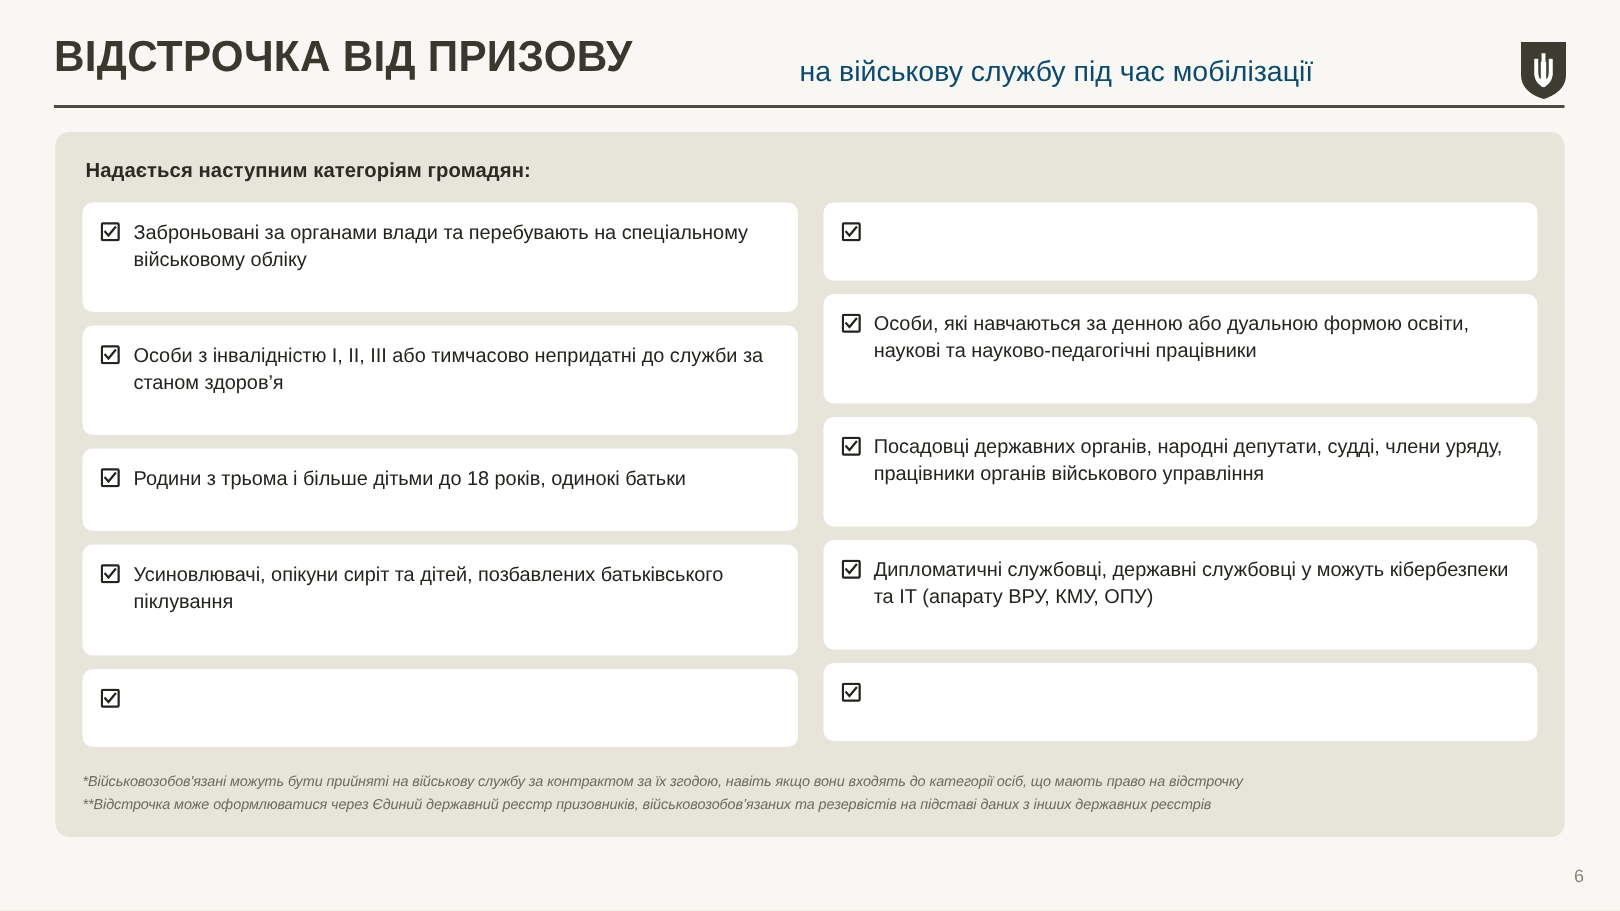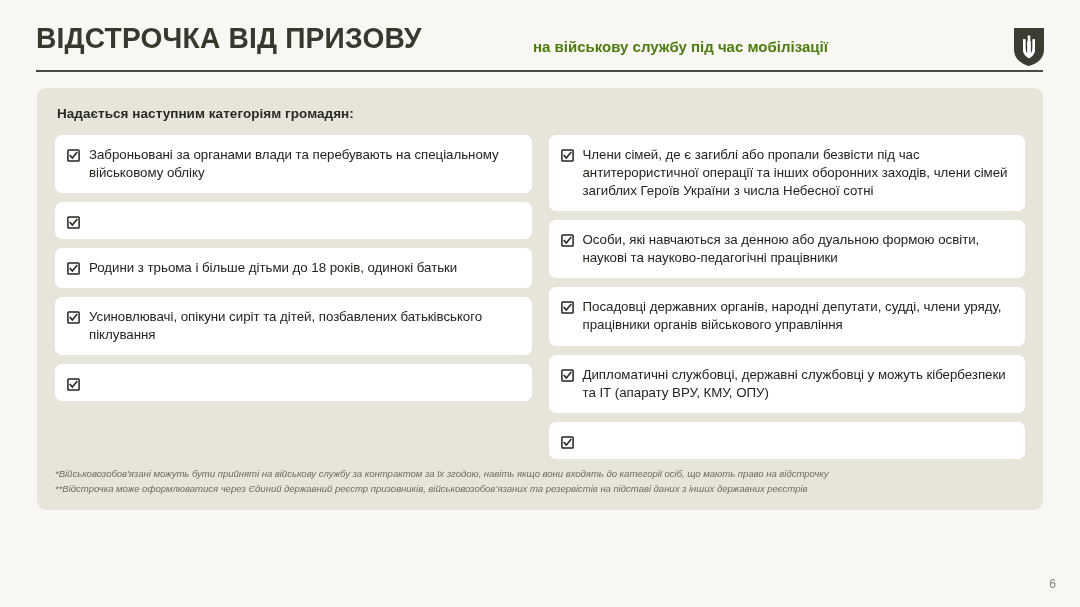--- a/index.html
+++ b/index.html
@@ -29,23 +29,23 @@
   .header-title {
     font-size: 29px;
     font-weight: bold;
     letter-spacing: 0.2px;
     color: #38382f;
     white-space: nowrap;
     transform: scaleX(0.97);
     transform-origin: left center;
   }
   .header-subtitle {
-    font-size: 15px;
-    font-weight: bold;
-    color: #4d7c0f;
+    font-size: 19px;
+    font-weight: normal;
+    color: #0c4a6e;
     white-space: nowrap;
     position: absolute;
     left: 497px;
     top: 16px;
   }
   .emblem {
     position: absolute;
     right: 0px;
     top: 6px;
     width: 30px;
@@ -59,21 +59,21 @@
     height: 2px;
     background: #4a4a42;
   }
 
   
   .panel {
     position: absolute;
     left: 37px;
     top: 88px;
     width: 1006px;
-    height: 422px;
+    height: 470px;
     background: #e7e4d9;
     border-radius: 9px;
     box-sizing: border-box;
     padding: 18px 18px 0 18px;
   }
   .panel-heading {
     font-size: 13.5px;
     font-weight: bold;
     color: #2b2b25;
     margin: 0 0 14px 2px;
@@ -90,21 +90,21 @@
     display: flex;
     flex-direction: column;
     gap: 9px;
     width: 477px;
   }
 
   
   .card {
     background: #ffffff;
     border-radius: 7px;
-    padding: 11px 13px 11px 12px;
+    padding: 11px 13px 26px 12px;
     display: flex;
     align-items: flex-start;
     gap: 9px;
     box-sizing: border-box;
   }
   .checkbox-icon {
     flex: 0 0 auto;
     width: 13px;
     height: 13px;
     margin-top: 2px;
@@ -179,20 +179,21 @@
         <span class="card-text">Заброньовані за органами влади та перебувають на спеціальному військовому обліку</span>
       </div>
 
       <div class="card">
         <span class="checkbox-icon">
           <svg viewBox="0 0 13 13" width="13" height="13" aria-hidden="true">
             <rect x="0.9" y="0.9" width="11.2" height="11.2" rx="0.8" fill="none" stroke="#24241f" stroke-width="1.5"></rect>
             <path d="M3.2 6.6 L5.3 9 L9.8 3.6" fill="none" stroke="#24241f" stroke-width="1.5" stroke-linecap="square"></path>
           </svg>
         </span>
+        <span class="card-text">Особи з інвалідністю I, II, III або тимчасово непридатні до служби за станом здоров’я</span>
       </div>
 
       <div class="card">
         <span class="checkbox-icon">
           <svg viewBox="0 0 13 13" width="13" height="13" aria-hidden="true">
             <rect x="0.9" y="0.9" width="11.2" height="11.2" rx="0.8" fill="none" stroke="#24241f" stroke-width="1.5"></rect>
             <path d="M3.2 6.6 L5.3 9 L9.8 3.6" fill="none" stroke="#24241f" stroke-width="1.5" stroke-linecap="square"></path>
           </svg>
         </span>
         <span class="card-text">Родини з трьома і більше дітьми до 18 років, одинокі батьки</span>
@@ -221,21 +222,20 @@
 
     <div class="column">
 
       <div class="card">
         <span class="checkbox-icon">
           <svg viewBox="0 0 13 13" width="13" height="13" aria-hidden="true">
             <rect x="0.9" y="0.9" width="11.2" height="11.2" rx="0.8" fill="none" stroke="#24241f" stroke-width="1.5"></rect>
             <path d="M3.2 6.6 L5.3 9 L9.8 3.6" fill="none" stroke="#24241f" stroke-width="1.5" stroke-linecap="square"></path>
           </svg>
         </span>
-        <span class="card-text">Члени сімей, де є загиблі або пропали безвісти під час антитерористичної операції та інших оборонних заходів, члени сімей загиблих Героїв України з числа Небесної сотні</span>
       </div>
 
       <div class="card">
         <span class="checkbox-icon">
           <svg viewBox="0 0 13 13" width="13" height="13" aria-hidden="true">
             <rect x="0.9" y="0.9" width="11.2" height="11.2" rx="0.8" fill="none" stroke="#24241f" stroke-width="1.5"></rect>
             <path d="M3.2 6.6 L5.3 9 L9.8 3.6" fill="none" stroke="#24241f" stroke-width="1.5" stroke-linecap="square"></path>
           </svg>
         </span>
         <span class="card-text">Особи, які навчаються за денною або дуальною формою освіти, наукові та науково-педагогічні працівники</span>

